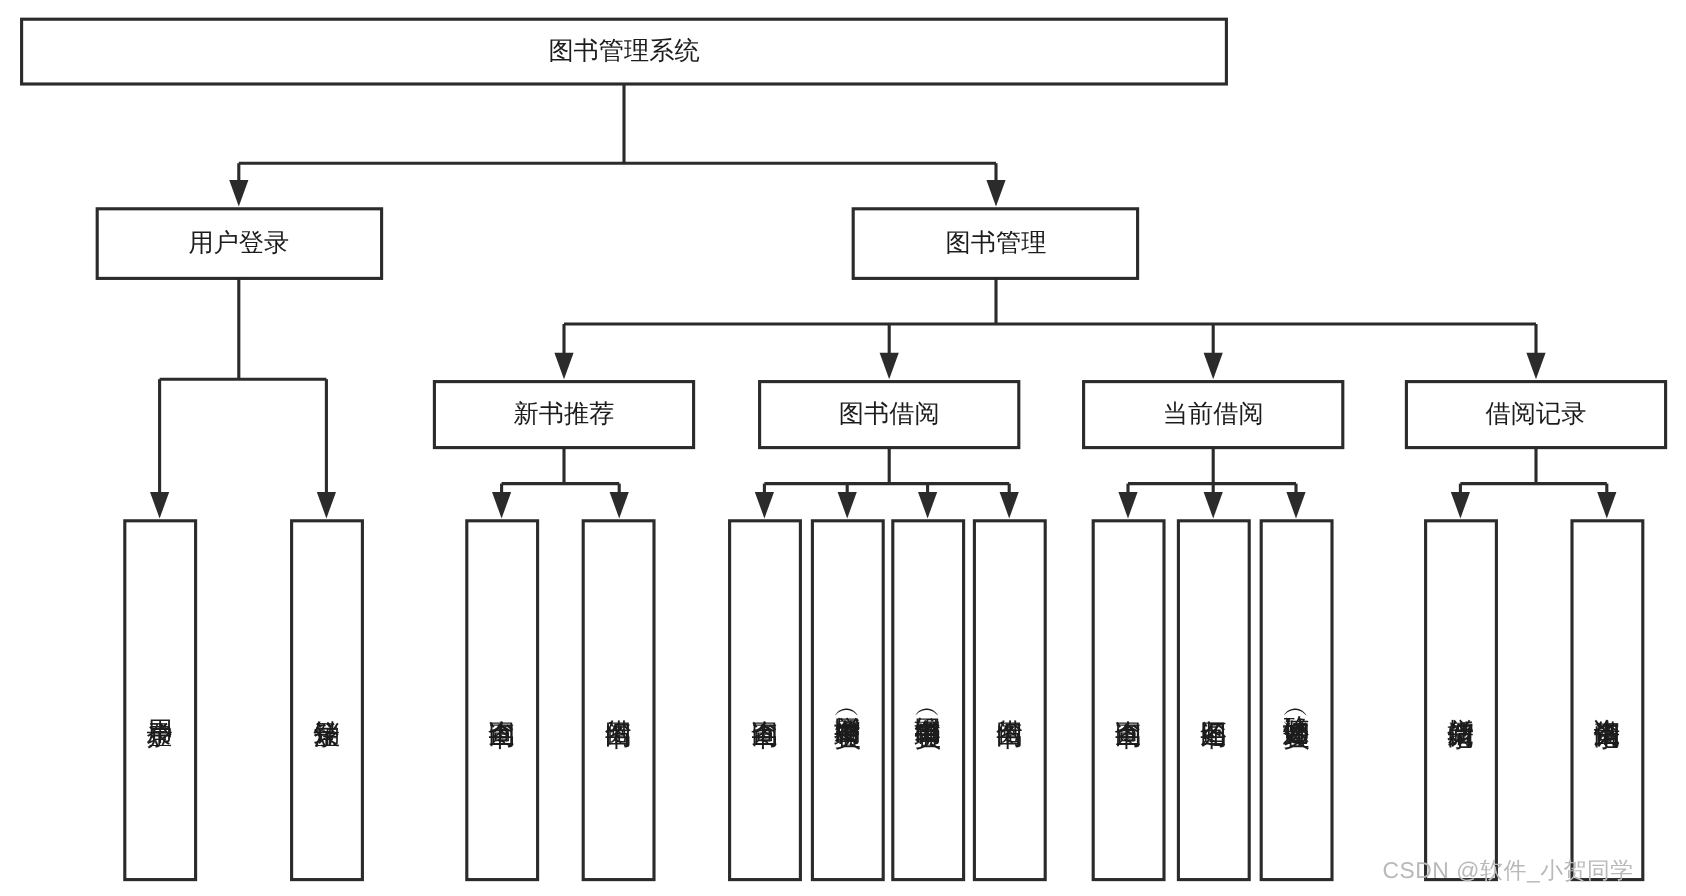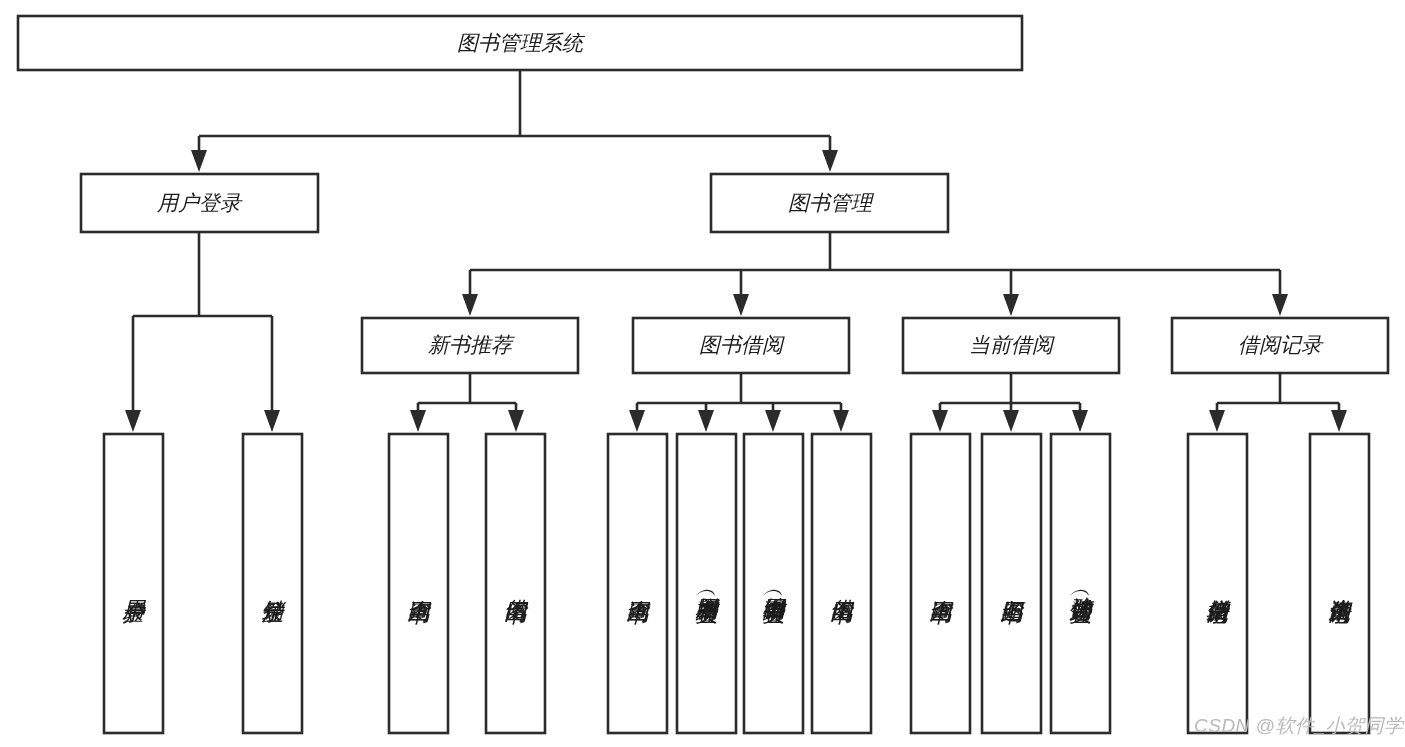--- a/index.html
+++ b/index.html
@@ -11,21 +11,20 @@
     width: 1405px;
     height: 747px;
     font-family: "Liberation Sans", "DejaVu Sans", sans-serif;
     overflow: hidden;
     position: relative;
   }
   #diagram-root {
     position: relative;
     width: 1242px;
     height: 747px;
-    font-style: italic;
   }
   svg.flow-svg {
     position: absolute;
     top: 0;
     left: 0;
     width: 1405px;
     height: 747px;
   }
   .node-box {
     fill: #ffffff;
@@ -210,15 +209,15 @@
   <div class="vlabel" style="left:744px; top:434px; width:59px; height:299px;">编辑图书（管理员）</div>
   <div class="vlabel" style="left:812px; top:434px; width:59px; height:299px;">借阅图书</div>
 
   <div class="vlabel" style="left:911px; top:434px; width:59px; height:299px;">查询图书</div>
   <div class="vlabel" style="left:982px; top:434px; width:59px; height:299px;">归还图书</div>
   <div class="vlabel" style="left:1051px; top:434px; width:59px; height:299px;">确认归还（管理员）</div>
 
   <div class="vlabel" style="left:1188px; top:434px; width:59px; height:299px;">新增借阅记录</div>
   <div class="vlabel" style="left:1310px; top:434px; width:59px; height:299px;">查询借阅记录</div>
 
-  <div class="watermark" style="left:1194px; top:713px;">CSDN @软件_小贺同学</div>
+  <div class="watermark" style="left:1152px; top:713px;">CSDN @软件_小贺同学</div>
 
 </div>
 
 </body></html>

